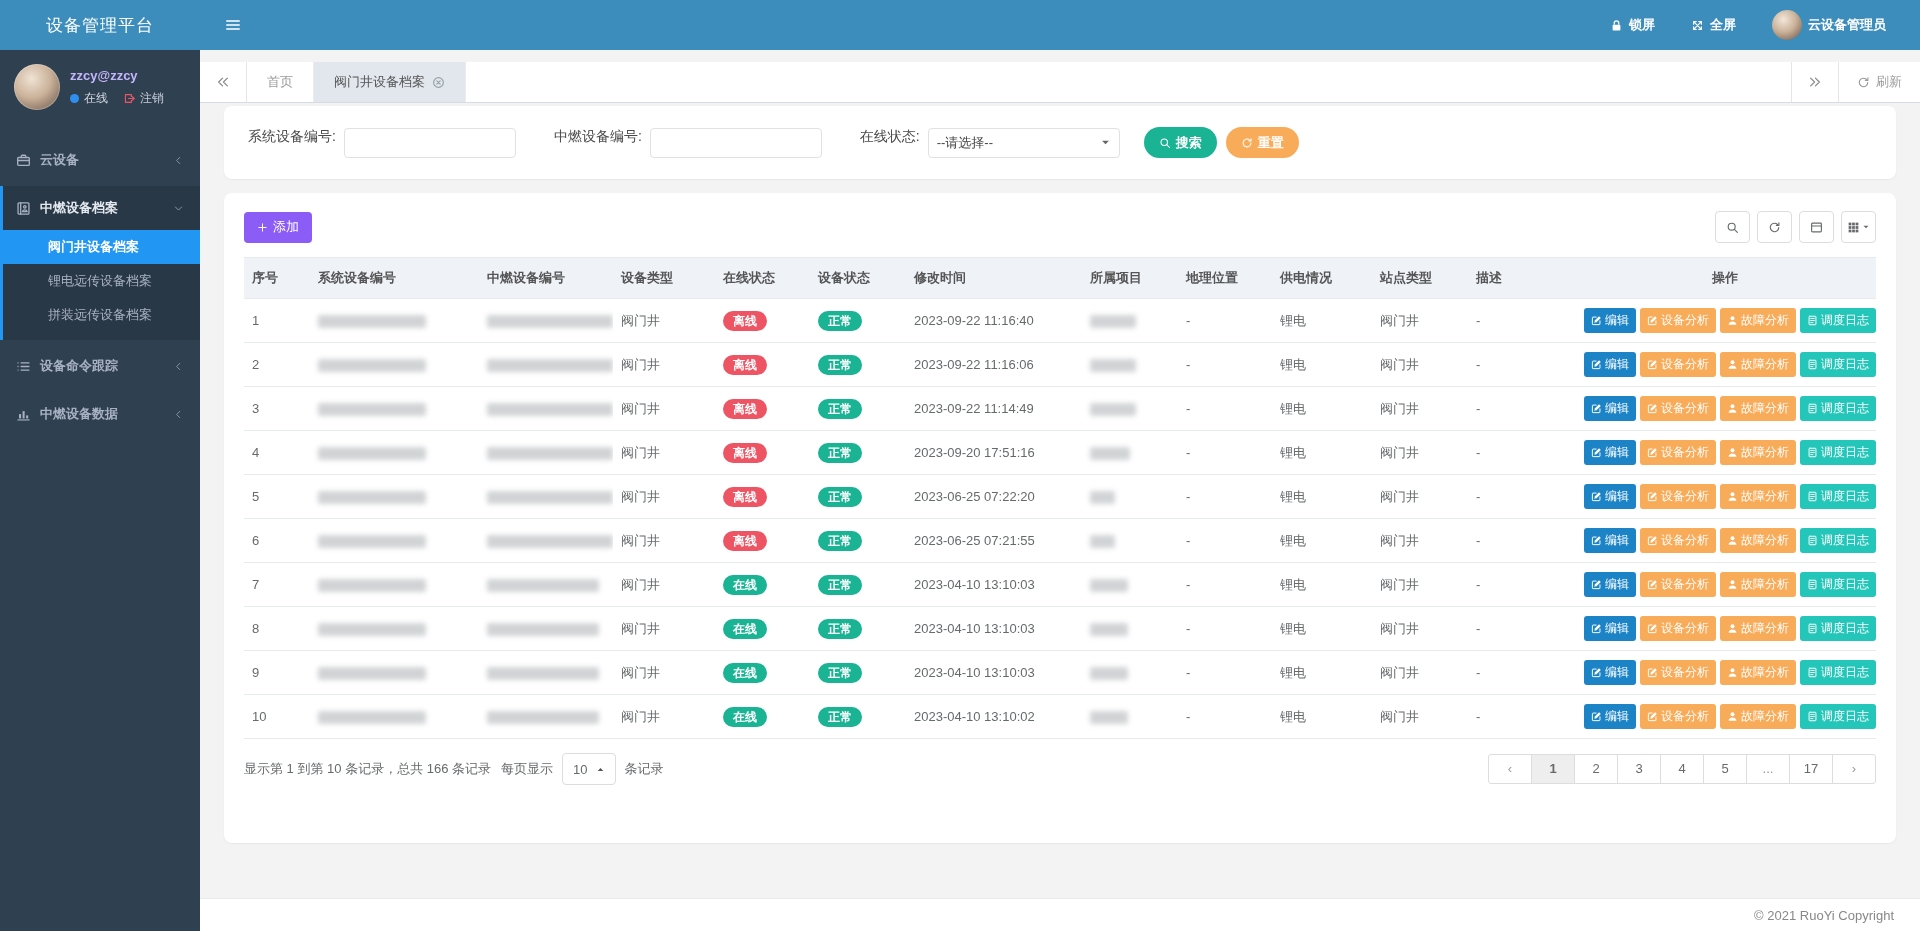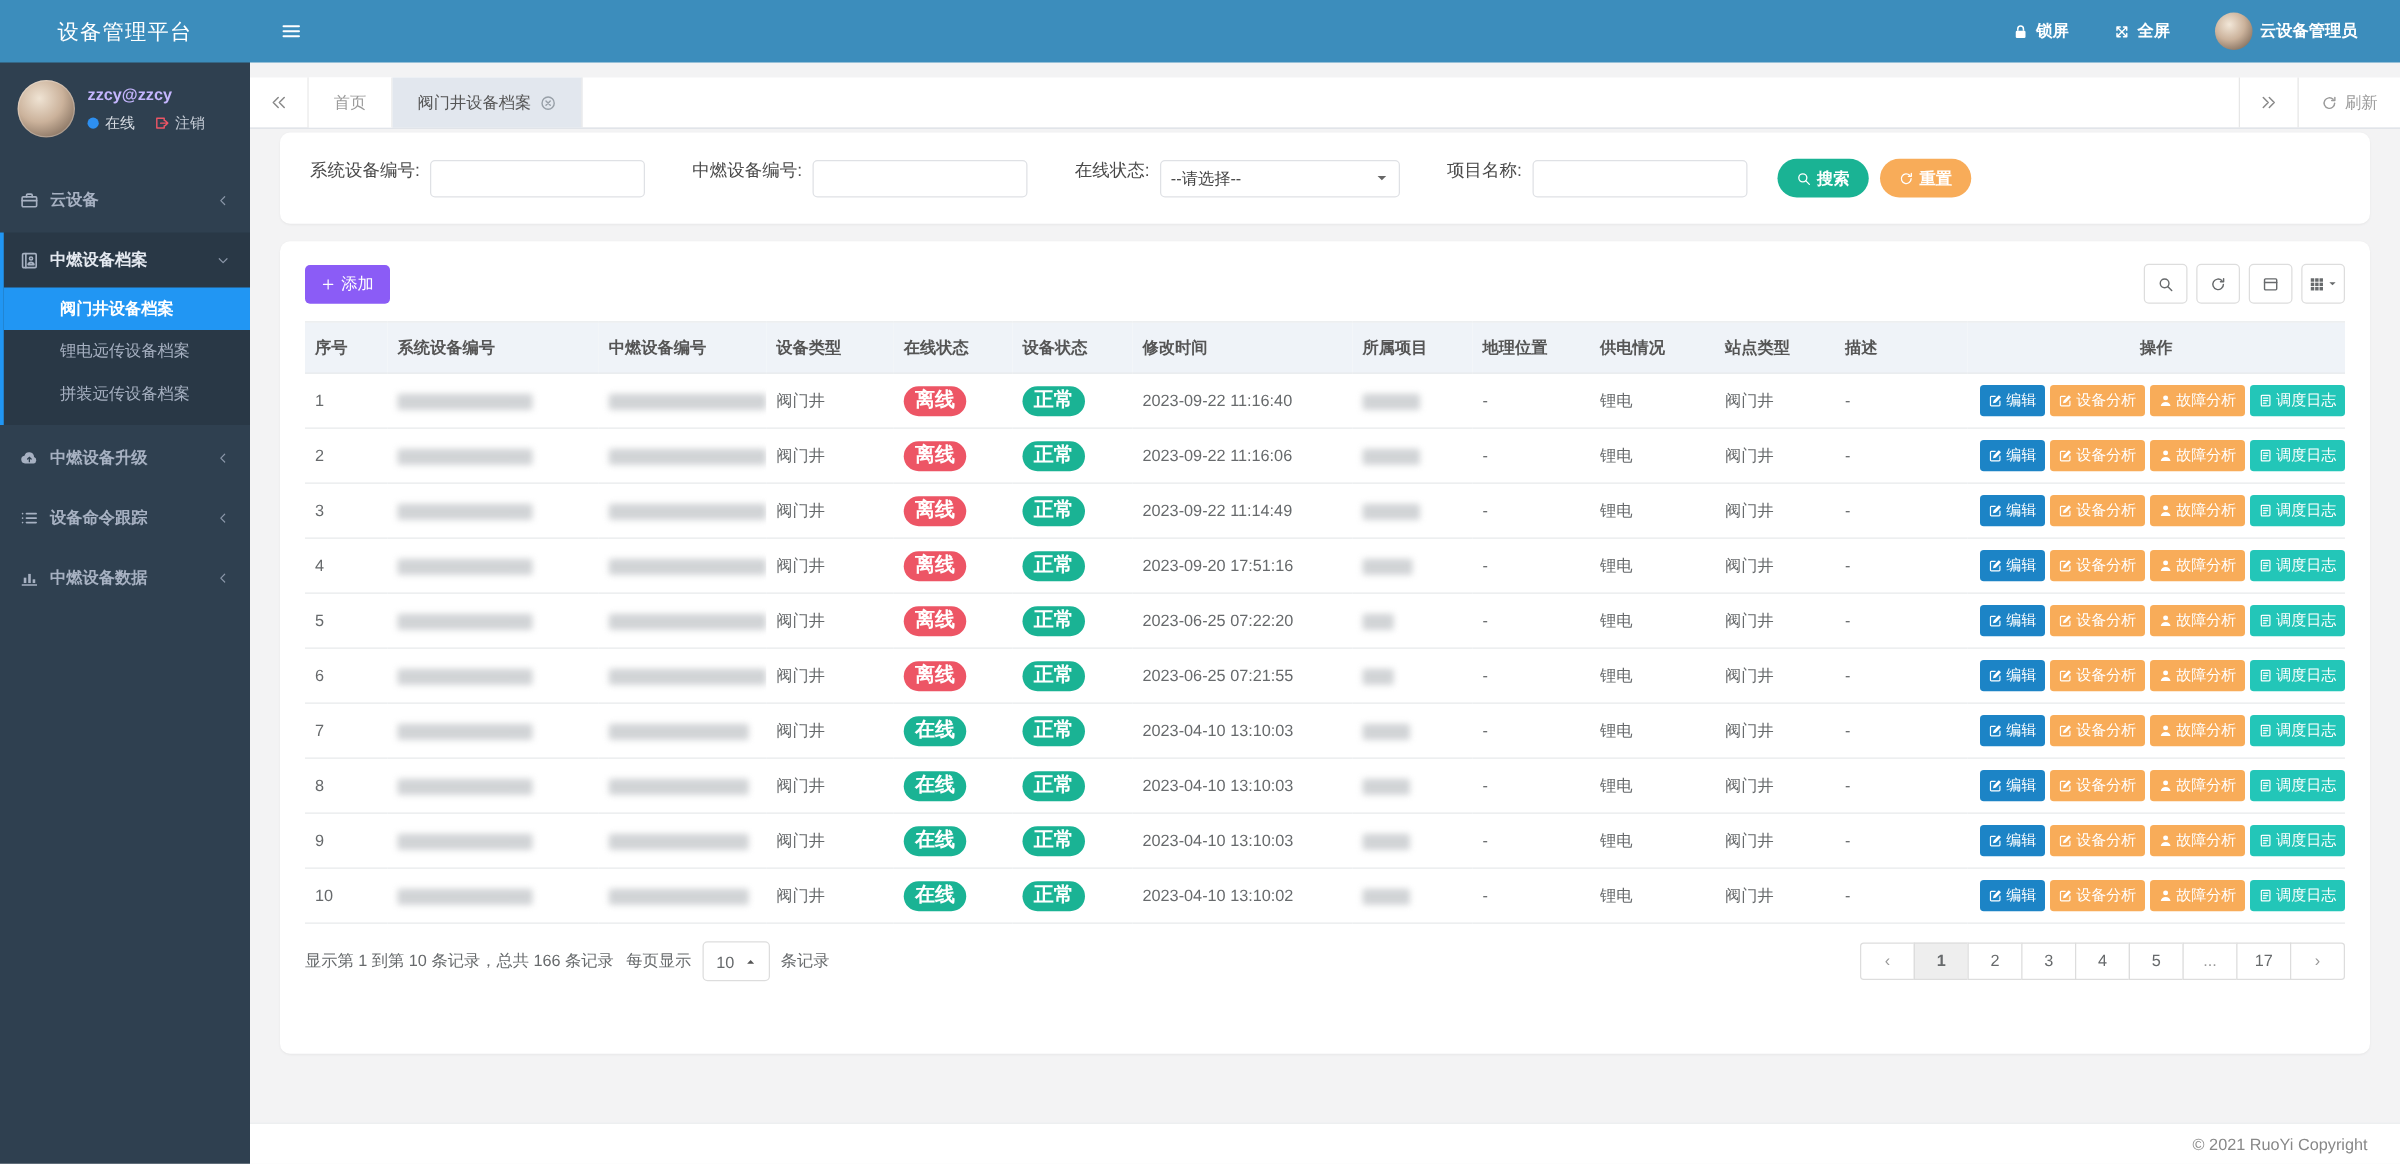--- a/index.html
+++ b/index.html
@@ -81,21 +81,21 @@
   .tool-btn .icn.sm{width:8px;height:8px;}
 
   table.dt{width:100%;border-collapse:collapse;table-layout:fixed;font-size:13px;color:#676a6c;}
   .dt th{background:#eff3f8;color:#555;font-weight:bold;text-align:left;padding:11px 8px;border-top:1px solid #e7eaec;border-bottom:1px solid #e7eaec;white-space:nowrap;}
   .dt td{padding:8px 8px;border-bottom:1px solid #e7eaec;white-space:nowrap;overflow:hidden;}
   .dt th:nth-child(1){width:50px}.dt th:nth-child(2){width:153px}.dt th:nth-child(3){width:118px}
   .dt th:nth-child(4){width:86px}.dt th:nth-child(5){width:79px}.dt th:nth-child(6){width:80px}
   .dt th:nth-child(7){width:160px}.dt th:nth-child(8){width:80px}.dt th:nth-child(9){width:78px}
   .dt th:nth-child(10){width:84px}.dt th:nth-child(11){width:80px}.dt th:nth-child(12){width:90px}
   .dt th.center,.dt td.center{text-align:center;}
-  .pill{display:inline-block;min-width:26px;text-align:center;padding:4px 9px;border-radius:12px;color:#fff;font-size:16px;font-weight:bold;line-height:1;}
+  .pill{display:inline-block;min-width:26px;text-align:center;padding:4px 9px;border-radius:12px;color:#fff;font-size:12px;font-weight:bold;line-height:1;}
   .pill.red{background:#ed5565;}
   .pill.green{background:#1ab394;}
   .rd{display:inline-block;height:13px;border-radius:2px;background:#c6c9cc;filter:blur(2.5px);opacity:.8;vertical-align:middle;}
   .rd-sys{width:108px}.rd-mid{width:126px}.rd-proj{width:46px}
   .dt tbody tr:nth-child(4) .rd-proj{width:40px}
   .dt tbody tr:nth-child(5) .rd-proj,.dt tbody tr:nth-child(6) .rd-proj{width:25px}
   .dt tbody tr:nth-child(n+7) .rd-proj{width:38px}
   .dt tbody tr:nth-child(n+7) .rd-mid{width:112px}
   .abtn{display:inline-flex;align-items:center;gap:3px;margin:1px 2px;padding:4px 7px;border:none;border-radius:3px;color:#fff;font-size:12px;cursor:pointer;white-space:nowrap;}
   .abtn .icn{width:11px;height:11px;color:#fff;}
@@ -169,36 +169,20 @@
           <span class="icn chev">
             <svg viewBox="0 0 16 16" fill="none" stroke="currentColor" stroke-width="1.4" stroke-linecap="round" stroke-linejoin="round">
               <path d="M3.5 5.8L8 10.3l4.5-4.5"></path>
             </svg>
           </span>
         </div>
         <div class="submenu">
           <div class="submenu-item active">阀门井设备档案</div>
           <div class="submenu-item">锂电远传设备档案</div>
           <div class="submenu-item">拼装远传设备档案</div>
-        </div>
-      </div>
-      <div class="menu-group">
-        <div class="menu-item">
-          <span class="icn ">
-            <svg viewBox="0 0 16 16" fill="currentColor">
-              <path d="M4.3 12.5a3.3 3.3 0 01-.5-6.55A4.2 4.2 0 0112 7.1a2.8 2.8 0 01-.4 5.4H4.3z"></path>
-              <path d="M8 11V7.4M6.5 8.8L8 7.3l1.5 1.5" stroke="#2f4050" stroke-width="1.1" fill="none" stroke-linecap="round"></path>
-            </svg>
-          </span>
-          <span class="mi-label">中燃设备升级</span>
-          <span class="icn chev">
-            <svg viewBox="0 0 16 16" fill="none" stroke="currentColor" stroke-width="1.4" stroke-linecap="round" stroke-linejoin="round">
-              <path d="M9.8 3.5L5.3 8l4.5 4.5"></path>
-            </svg>
-          </span>
         </div>
       </div>
       <div class="menu-group">
         <div class="menu-item">
           <span class="icn ">
             <svg viewBox="0 0 16 16" fill="none" stroke="currentColor" stroke-width="1.4" stroke-linecap="round" stroke-linejoin="round">
               <path d="M5.5 4.2h8.3M5.5 8h8.3M5.5 11.8h8.3M2.2 4.2h.02M2.2 8h.02M2.2 11.8h.02"></path>
             </svg>
           </span>
           <span class="mi-label">设备命令跟踪</span>
@@ -319,24 +303,20 @@
           <label>在线状态:</label>
           <span class="select-box">
             <span>--请选择--</span>
             <span class="icn ">
               <svg viewBox="0 0 16 16" fill="currentColor">
                 <path d="M3 5.5l5 5 5-5z"></path>
               </svg>
             </span>
           </span>
         </span>
-        <span class="fgroup">
-          <label>项目名称:</label>
-          <input class="txt" type="text" value="" style="">
-        </span>
         <button class="btn-pill btn-search">
           <span class="icn ">
             <svg viewBox="0 0 16 16" fill="none" stroke="currentColor" stroke-width="1.4" stroke-linecap="round" stroke-linejoin="round">
               <circle cx="7" cy="7" r="4.3"></circle>
               <path d="M10.3 10.3L14 14"></path>
             </svg>
           </span>
           <span>搜索</span>
         </button>
         <button class="btn-pill btn-reset">

